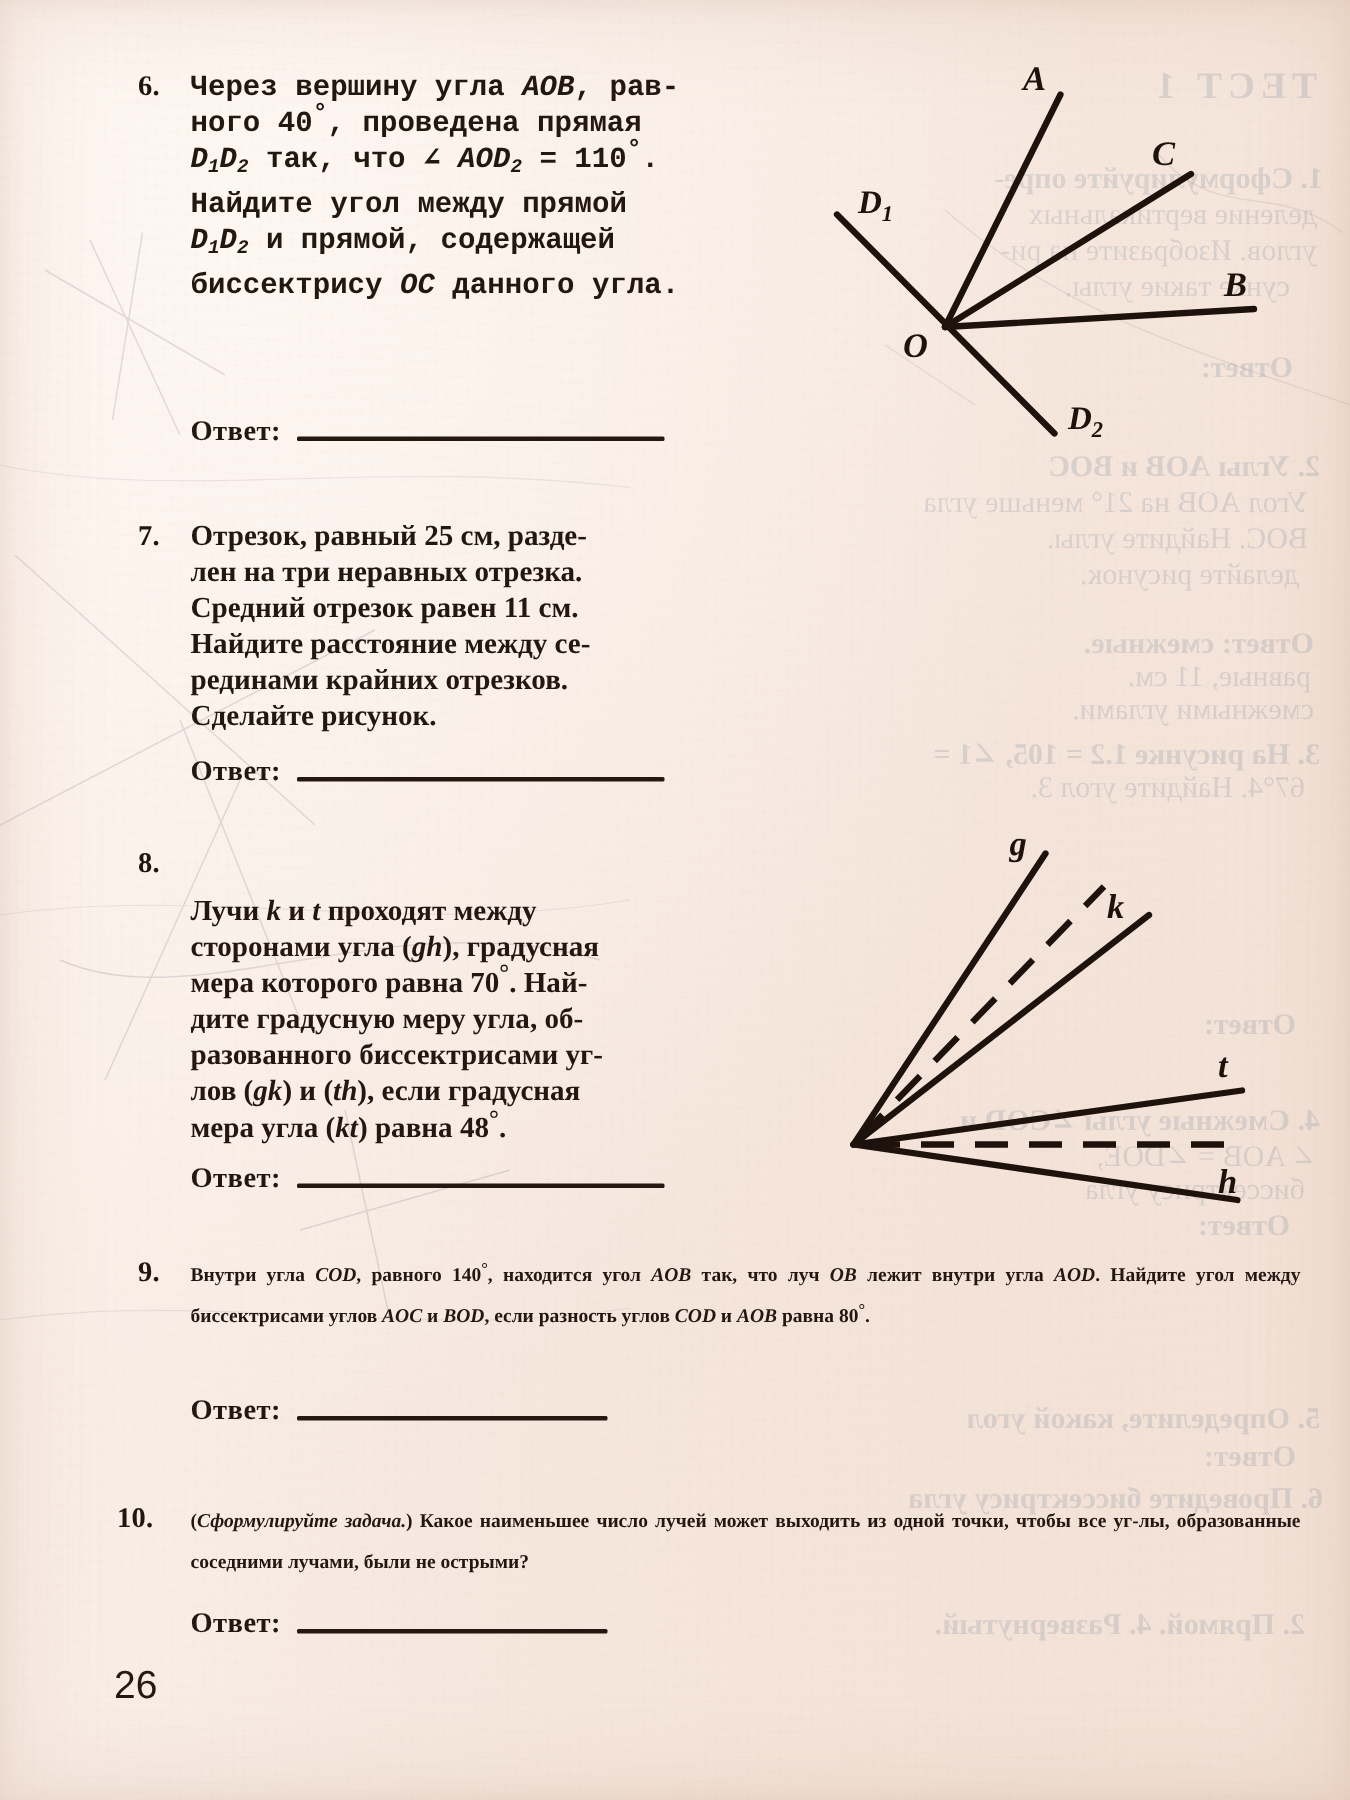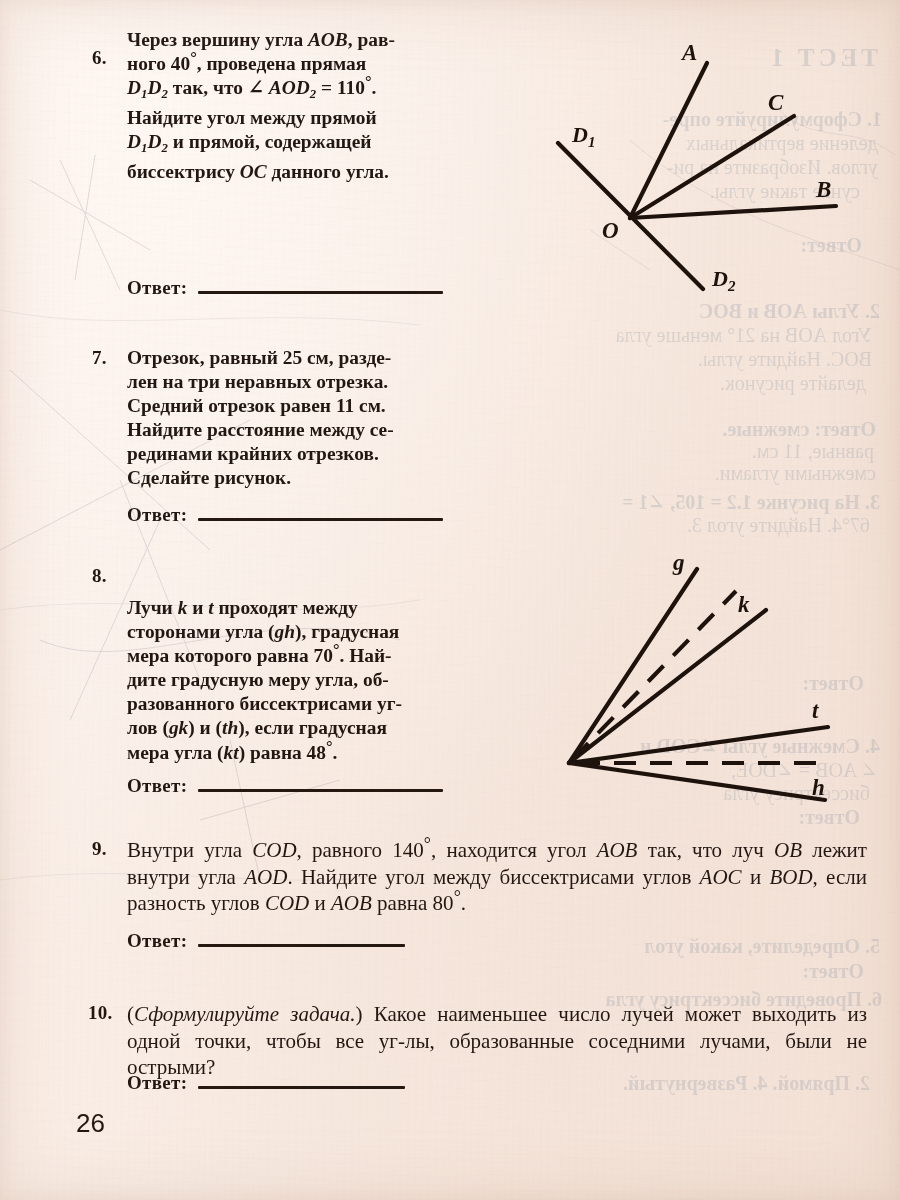--- a/index.html
+++ b/index.html
@@ -59,21 +59,21 @@
   }
   .body{
     position:absolute;
     font-size:19.4px;line-height:24.1px;
     color:#231712;
     font-weight:bold;
     text-align:justify;
     font-family:"Liberation Serif","DejaVu Serif",serif;
   }
   .body.narrow{width:360px;}
-  .body.wide{width:740px;font-weight:normal;font-size:21px;line-height:26.5px;}
+  .body.wide{width:740px;font-weight:bold;font-size:13px;line-height:26.5px;}
   .body i{font-style:italic;}
   sub{font-size:.66em;vertical-align:-.28em;font-style:italic;}
   .deg{font-size:.85em;vertical-align:.42em;line-height:0;}
 
   .answer{position:absolute;display:flex;align-items:flex-end;}
   .answer .lbl{
     font-weight:bold;font-size:19px;color:#231712;
     font-family:"Liberation Serif","DejaVu Serif",serif;
     letter-spacing:.3px;
   }
@@ -147,21 +147,21 @@
     <path d="M300,40 C340,90 380,60 425,95"></path>
   </g>
 </svg>
 
 <div id="grain"></div>
 
 <div id="content">
 
   <div class="prob">
     <div class="num" style="left:92px;top:47px;">6.</div>
-    <div class="body narrow" style="left:127px;top:28px;">Через вершину угла <i>AOB</i>, рав-<br>ного 40<span class="deg">°</span>, проведена прямая<br><i>D</i><sub>1</sub><i>D</i><sub>2</sub> так, что ∠ <i>AOD</i><sub>2</sub> = 110<span class="deg">°</span>.<br>Найдите угол между прямой<br><i>D</i><sub>1</sub><i>D</i><sub>2</sub> и прямой, содержащей<br>биссектрису <i>OC</i> данного угла.</div>
+    <div class="body narrow" style="left:127px;top:46px;font-family:Liberation Mono, monospace;">Через вершину угла <i>AOB</i>, рав-<br>ного 40<span class="deg">°</span>, проведена прямая<br><i>D</i><sub>1</sub><i>D</i><sub>2</sub> так, что ∠ <i>AOD</i><sub>2</sub> = 110<span class="deg">°</span>.<br>Найдите угол между прямой<br><i>D</i><sub>1</sub><i>D</i><sub>2</sub> и прямой, содержащей<br>биссектрису <i>OC</i> данного угла.</div>
   </div>
 
   <svg class="fig" style="left:540px;top:30px;" width="360" height="290" viewBox="0 0 360 290">
     <g stroke="#1d120c" stroke-width="4.2" stroke-linecap="round" fill="none">
 
       <line x1="90" y1="188" x2="167" y2="33"></line>
 
       <line x1="90" y1="188" x2="254" y2="86"></line>
 
       <line x1="90" y1="188" x2="296" y2="176"></line>
@@ -228,21 +228,21 @@
     <div class="num" style="left:92px;top:838px;">9.</div>
     <div class="body wide" style="left:127px;top:837px;">Внутри угла <i>COD</i>, равного 140<span class="deg">°</span>, находится угол <i>AOB</i> так, что луч <i>OB</i> лежит внутри угла <i>AOD</i>. Найдите угол между биссектрисами углов <i>AOC</i> и <i>BOD</i>, если разность углов <i>COD</i> и <i>AOB</i> равна 80<span class="deg">°</span>.</div>
   </div>
 
   <div class="answer" style="left:127px;top:930px;">
     <span class="lbl">Ответ:</span>
     <span class="rule" style="width:207px;"></span>
   </div>
 
   <div class="prob">
-    <div class="num" style="left:88px;top:1002px;">10.</div>
+    <div class="num" style="left:78px;top:1002px;">10.</div>
     <div class="body wide" style="left:127px;top:1001px;">(<i>Сформулируйте задача.</i>) Какое наименьшее число лучей может выходить из одной точки, чтобы все уг-лы, образованные соседними лучами, были не острыми?</div>
   </div>
 
   <div class="answer" style="left:127px;top:1072px;">
     <span class="lbl">Ответ:</span>
     <span class="rule" style="width:207px;"></span>
   </div>
 
   <div id="pageno">26</div>
 </div>

